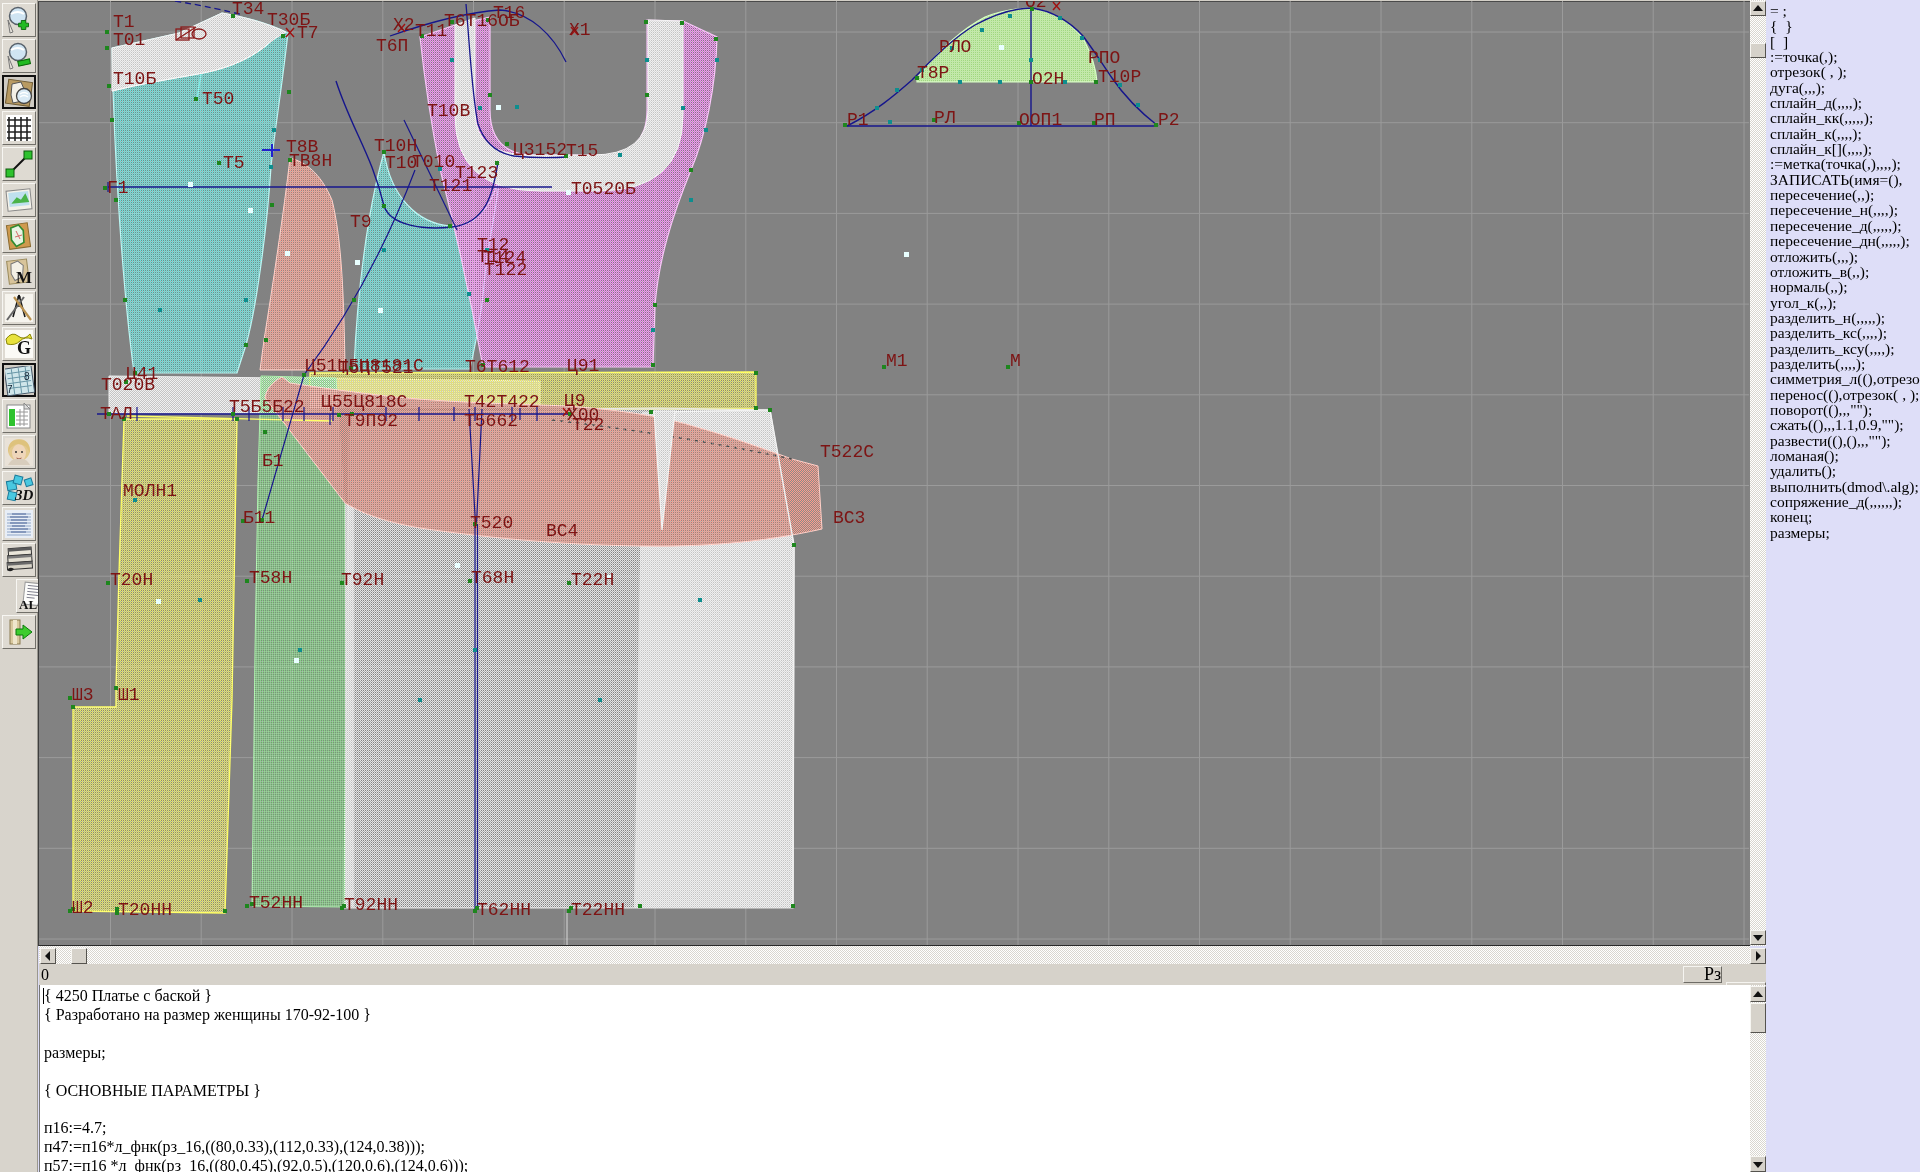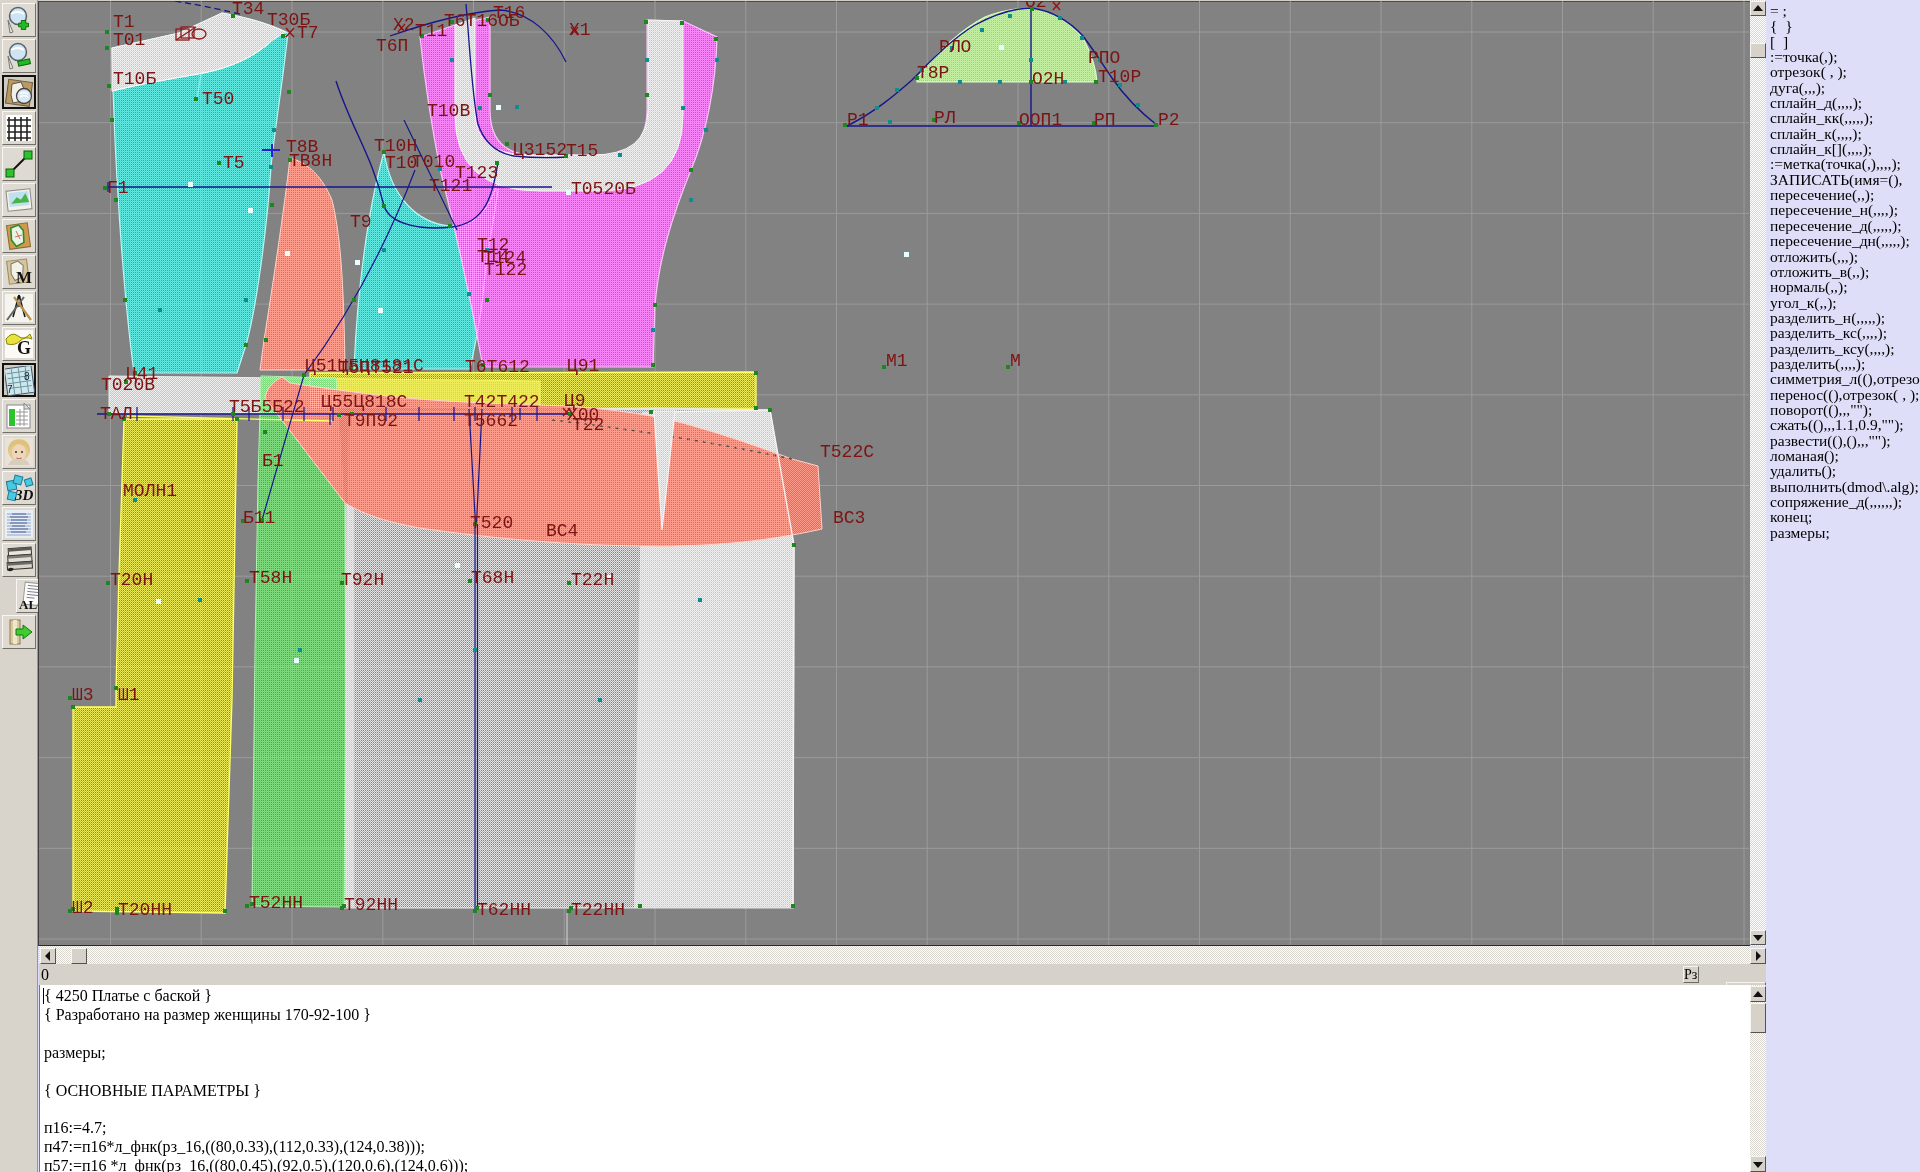--- a/index.html
+++ b/index.html
@@ -534,21 +534,21 @@
     </svg>
   </div>
 <div class="abs sb" style="left:71px;top:948px;width:16px;height:16px;"></div>
 <div class="abs sb" style="left:1750px;top:948px;width:16px;height:16px;">
     <svg width="14" height="14" viewBox="0 0 14 14" style="position:absolute;left:0px;top:0px">
       <polygon points="5,2 5,12 10,7" fill="#111"></polygon>
     </svg>
   </div>
 <div class="abs" style="left:39px;top:964px;width:1727px;height:21px;background:#D6D2CA;"></div>
 <div class="abs ser" style="left:41px;top:966px;font-size:16px;">0</div>
-<div class="abs btn3d ser" style="left:1683px;top:966px;width:16px;height:17px;font-size:14px;text-align:left;line-height:15px;">Рз</div>
+<div class="abs btn3d ser" style="left:1683px;top:966px;width:39px;height:17px;font-size:18px;text-align:right;line-height:15px;">Рз</div>
 <div class="abs btn3d ser" style="left:1726px;top:966px;width:40px;height:17px;font-size:14px;text-align:center;line-height:15px;margin-top:16px;">Мд</div>
 <div class="abs" style="left:39px;top:985px;width:1711px;height:187px;background:#fff;border-left:1px solid #777;box-sizing:border-box;"></div>
 <div class="abs ser" style="left:44px;top:987px;font-size:16px;line-height:18.9px;white-space:pre;">{ 4250 Платье с баской }
 { Разработано на размер женщины 170-92-100 }
 
 размеры;
 
 { ОСНОВНЫЕ ПАРАМЕТРЫ }
 
 п16:=4.7;

